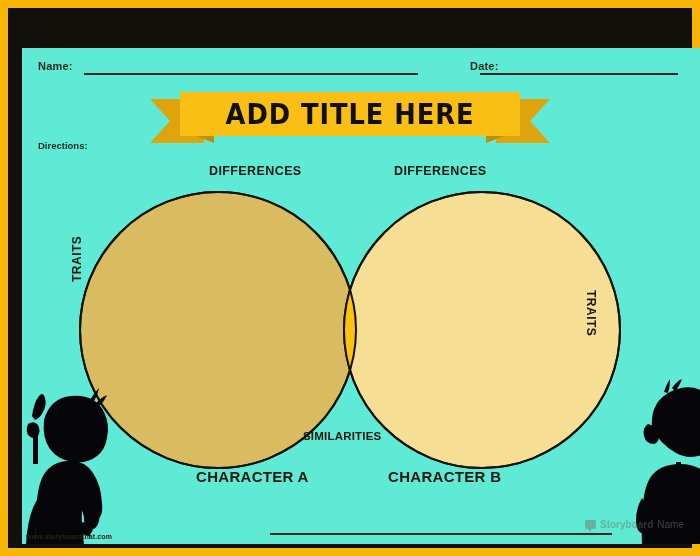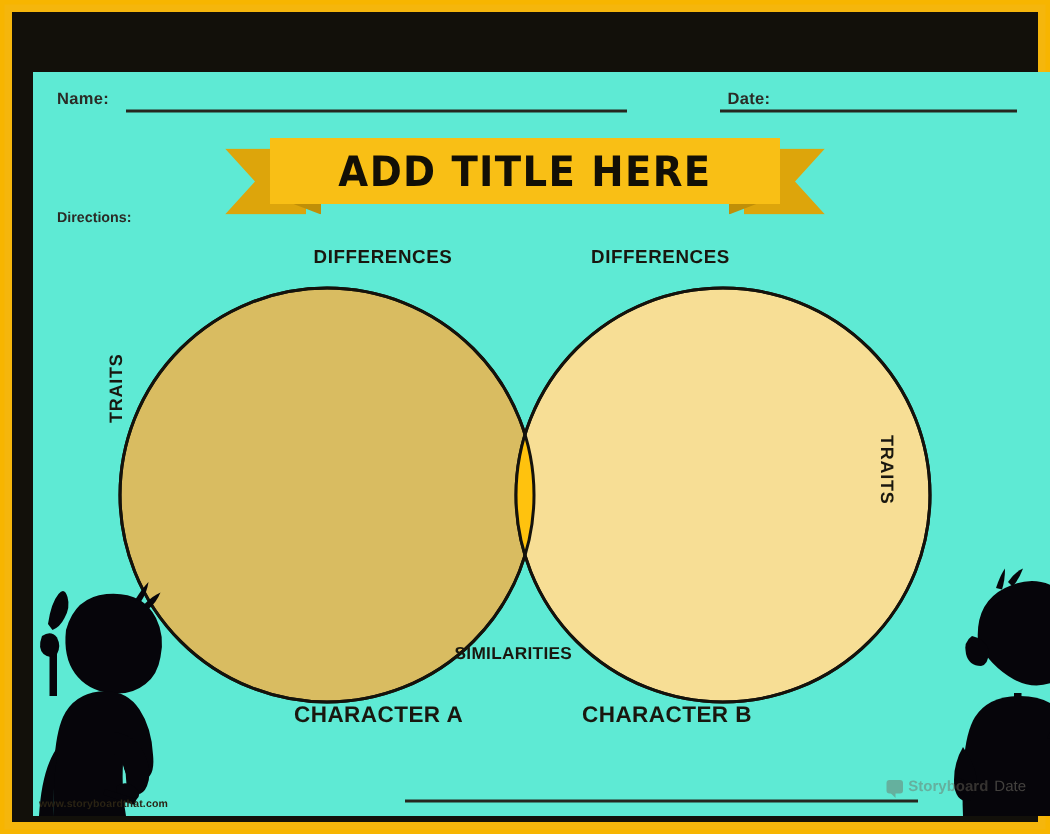--- a/index.html
+++ b/index.html
@@ -50,21 +50,21 @@
     letter-spacing:.2px;
     font-family:"Liberation Sans",sans-serif;
   }
   .fieldrule{
     position:absolute;
     border-bottom:2px solid #26261f;
     height:0;
   }
   #name-label{left:0;top:4px;}
   #name-rule{left:46px;top:17px;width:334px;}
-  #date-label{left:411px;top:4px;padding-left:36px;}
+  #date-label{left:396px;top:4px;padding-left:36px;}
   #date-rule{left:442px;top:17px;width:198px;}
 
   
   .banner{
     position:absolute;left:128px;top:44px;
     width:400px;height:54px;text-align:center;
   }
   .banner .tail{
     position:absolute;top:7px;
     width:54px;height:44px;
@@ -266,16 +266,16 @@
         <path d="M4 142 q-4 6 0 10 q4 3 7-2 q2-5-7-8 z"></path>
       </g>
     </svg>
 
   </div>
 
   <span id="url-watermark">www.storyboardthat.com</span>
   <div id="brand-watermark">
     <span id="brand-bubble"></span>
     <span class="brand-word">Storyboard</span>
-    <span class="brand-word light">Date</span>
+    <span class="brand-word light">Name</span>
   </div>
 
 </div>
 
 </body></html>

